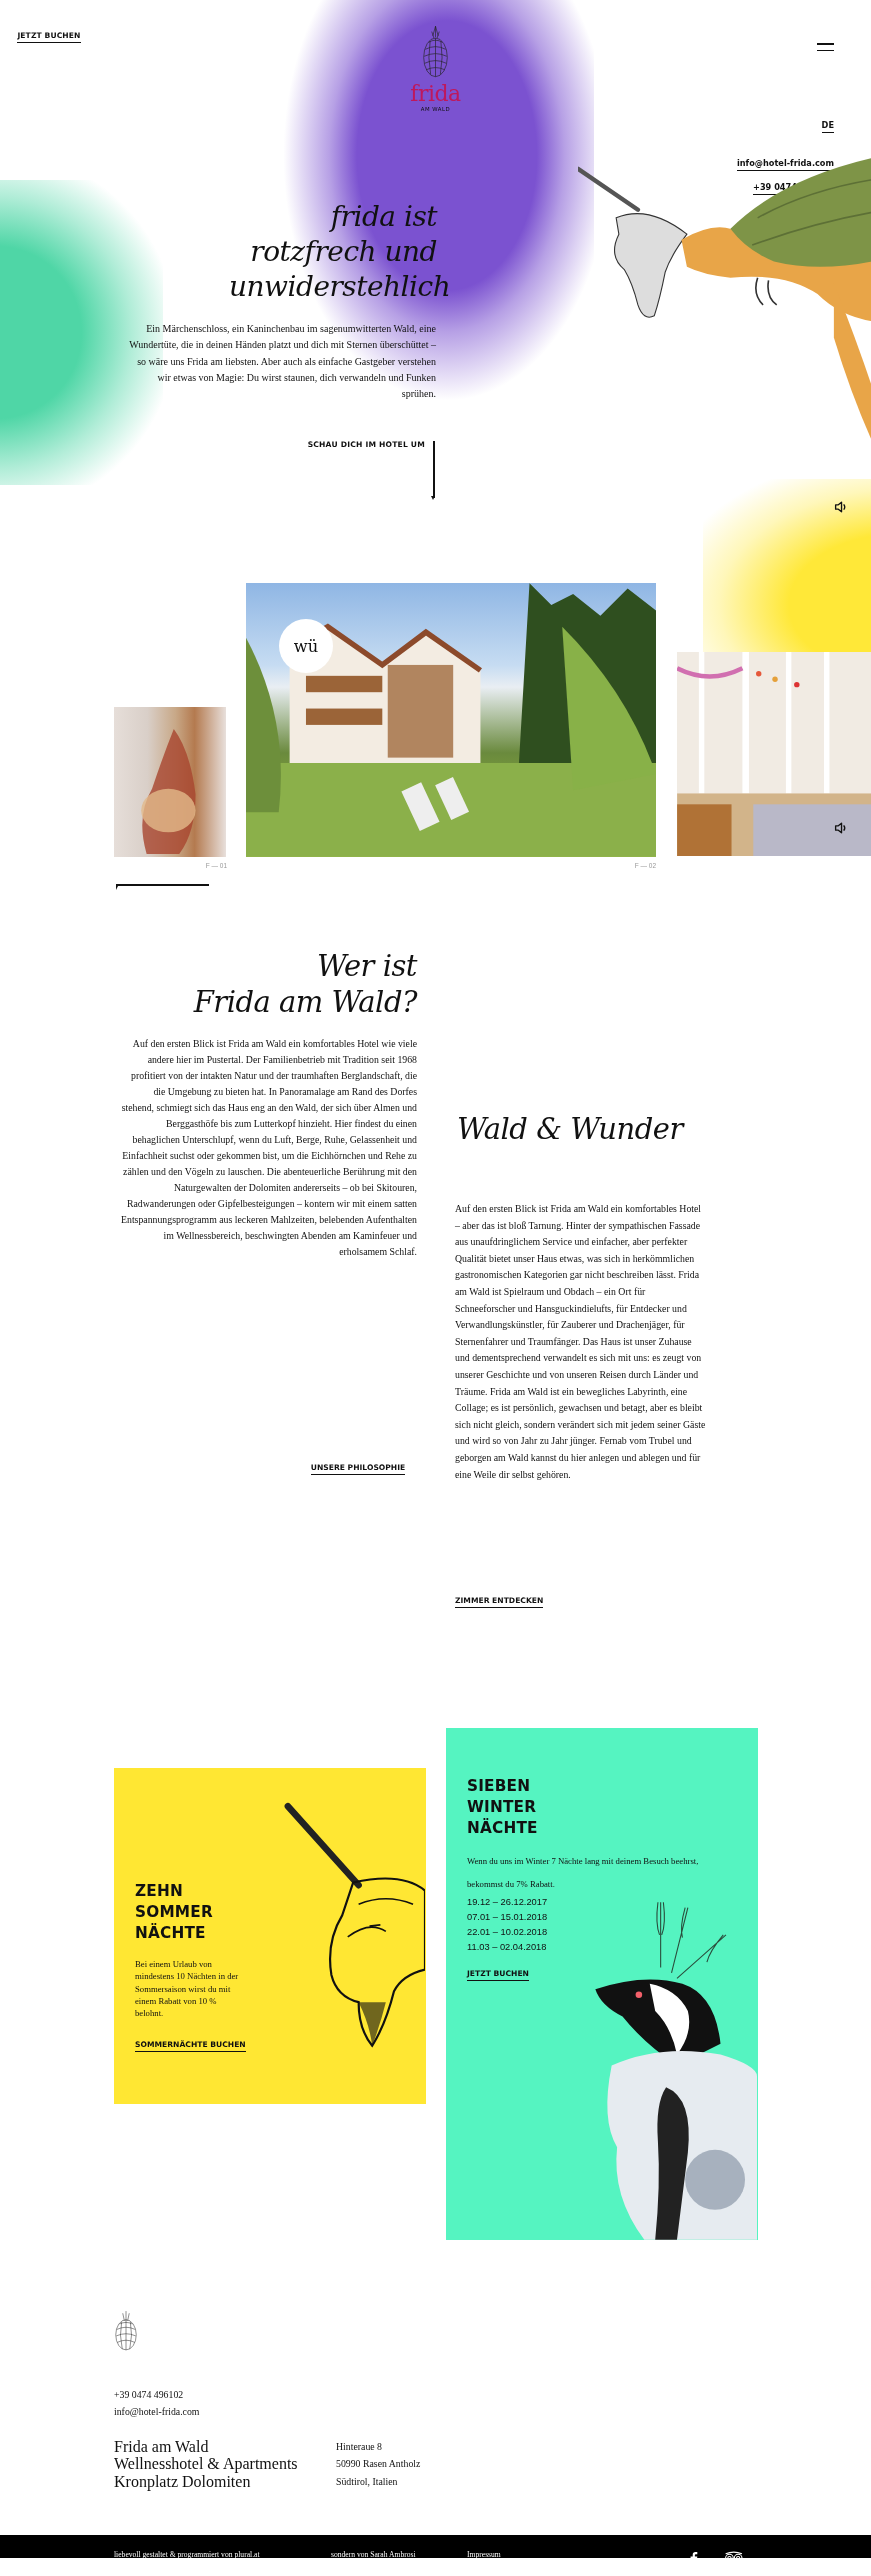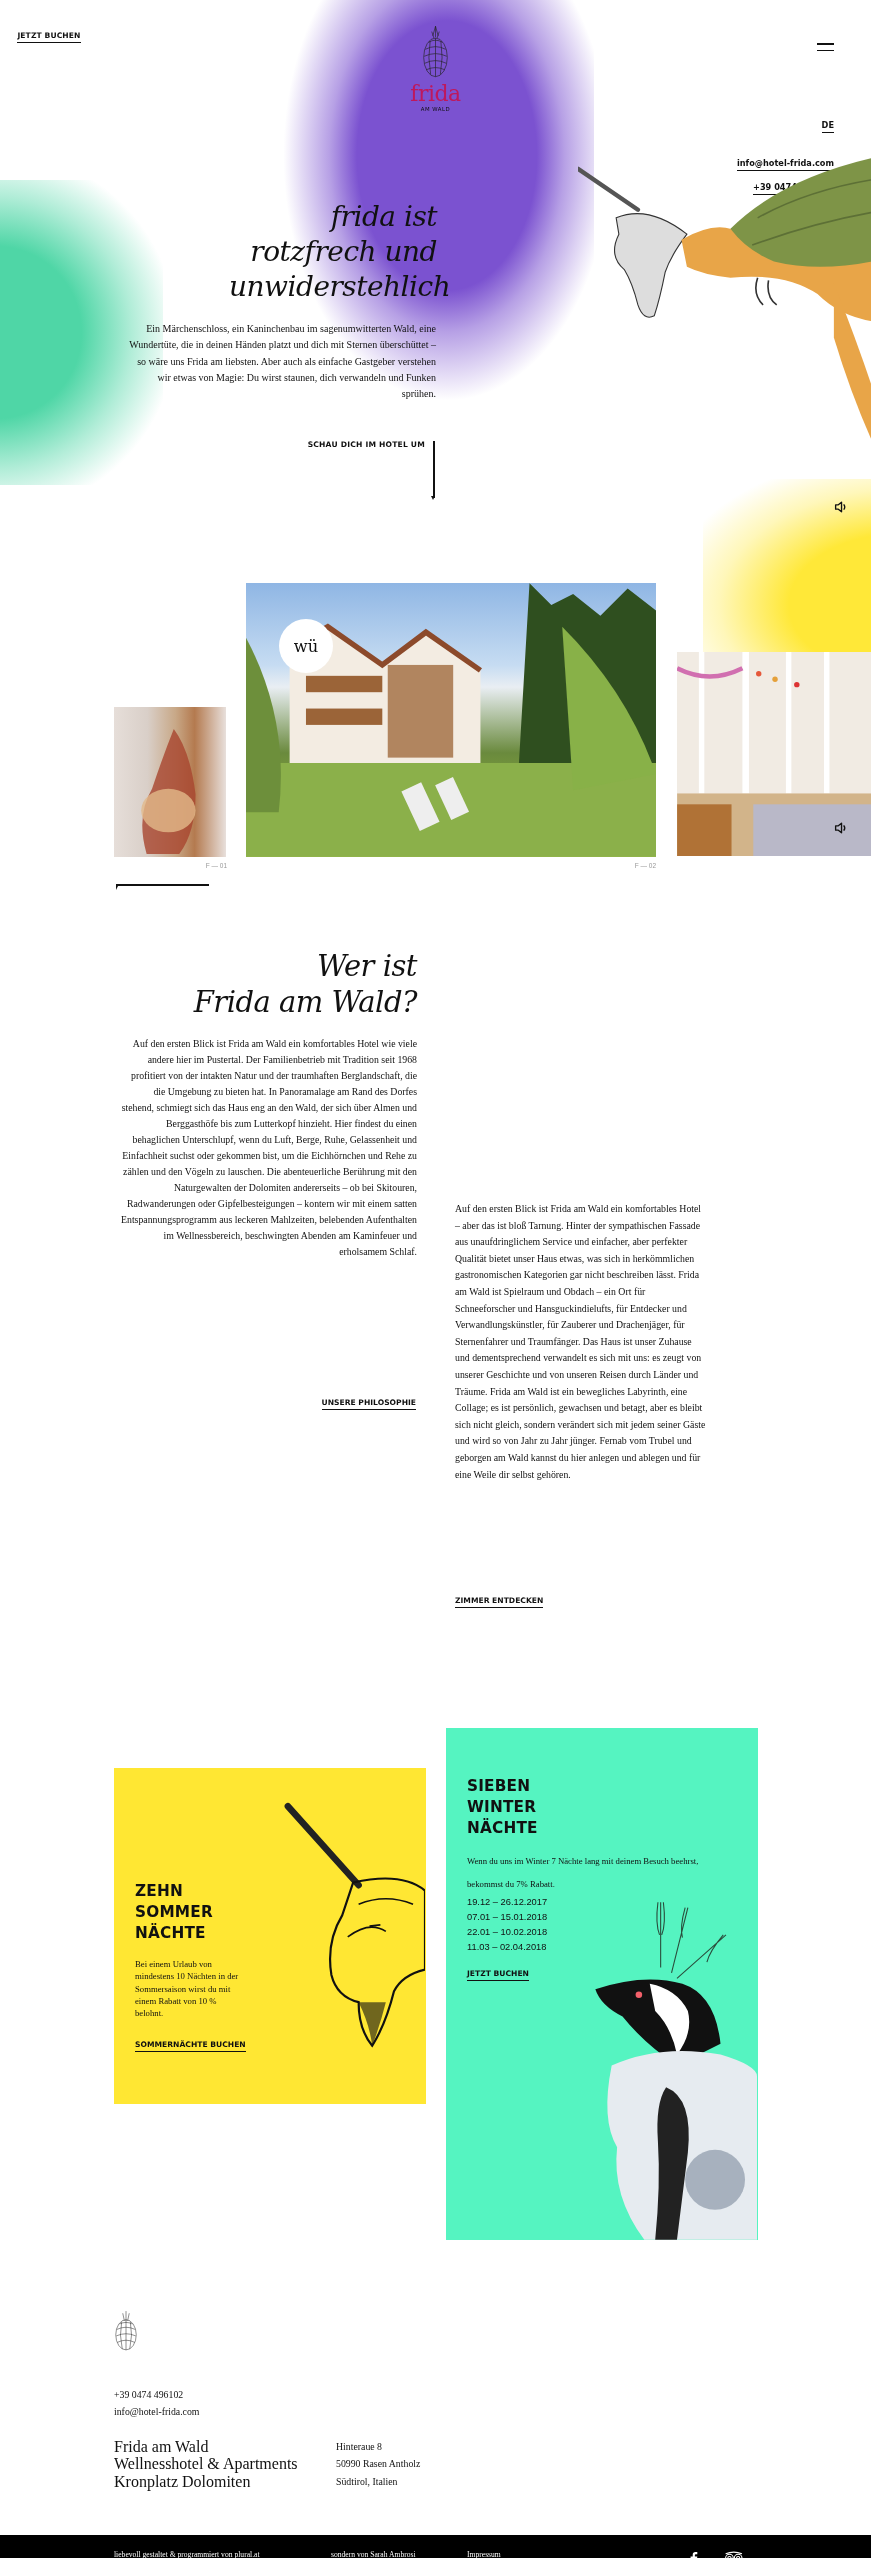--- a/index.html
+++ b/index.html
@@ -46,21 +46,21 @@
   .g3 { left: 677px; top: 652px; width: 195px; height: 204px; overflow: hidden; background: linear-gradient(90deg,#efe9e2 0%, #fff 20%, #dcc7a8 45%, #c9b99e 65%, #e4d2b5 100%); }
   .wu { left: 279px; top: 619px; width: 54px; height: 54px; border-radius: 50%; background: #fff; display: flex; align-items: center; justify-content: center; font-size: 16.3px; font-family: "DejaVu Serif", serif; }
   .cap1 { left: 191px; top: 862px; width: 36px; text-align: right; font-size: 6.5px; color: #999; font-family: "Liberation Sans", sans-serif; }
   .cap2 { left: 618px; top: 862px; width: 38px; text-align: right; font-size: 6.5px; color: #999; font-family: "Liberation Sans", sans-serif; }
   .prev { left: 116px; top: 884px; width: 93px; height: 2.2px; background: #111; cursor: pointer; }
   .prev::before { content: ""; position: absolute; left: 0; top: 0; border-left: 0 solid transparent; border-right: 3.8px solid transparent; border-top: 6.5px solid #111; }
 
   
   .wer-title { left: 185px; top: 948px; width: 232px; text-align: right; font-style: italic; font-size: 29px; line-height: 36px; font-family: "DejaVu Serif", serif; letter-spacing: -0.5px; }
   .wer-text { left: 120px; top: 1036px; width: 297px; text-align: right; font-size: 9.8px; line-height: 16px; }
-  .wer-cta { left: 300px; top: 1398px; width: 116px; text-align: right; font-size: 7.6px; }
+  .wer-cta { left: 300px; top: 1463px; width: 116px; text-align: center; font-size: 7.6px; }
 
   .well-title { left: 457px; top: 1111px; width: 272px; font-style: italic; font-size: 29px; line-height: 36px; font-family: "DejaVu Serif", serif; letter-spacing: -0.5px; }
   .well-text { left: 455px; top: 1201px; width: 251px; font-size: 9.8px; line-height: 16.6px; }
   .well-cta { left: 455px; top: 1596px; font-size: 7.6px; }
 
   
   .promo-y { left: 114px; top: 1768px; width: 312px; height: 336px; background: #ffe733; overflow: hidden; }
   .promo-g { left: 446px; top: 1728px; width: 312px; height: 512px; background: #55f4c1; overflow: hidden; }
   .promo-h { font-family: "DejaVu Sans", sans-serif; font-weight: bold; font-size: 15.3px; line-height: 21px; letter-spacing: 0.2px; }
   .promo-y .h { position: absolute; left: 21px; top: 113px; }
@@ -183,20 +183,21 @@
 <div class="abs prev"></div>
 
 <h2 class="abs wer-title" style="font-weight:normal">
   <div>Wer ist</div>
   <div>Frida am Wald?</div>
 </h2>
 <p class="abs wer-text">Auf den ersten Blick ist Frida am Wald ein komfortables Hotel wie viele andere hier im Pustertal. Der Familienbetrieb mit Tradition seit 1968 profitiert von der intakten Natur und der traumhaften Berglandschaft, die die Umgebung zu bieten hat. In Panoramalage am Rand des Dorfes stehend, schmiegt sich das Haus eng an den Wald, der sich über Almen und Berggasthöfe bis zum Lutterkopf hinzieht. Hier findest du einen behaglichen Unterschlupf, wenn du Luft, Berge, Ruhe, Gelassenheit und Einfachheit suchst oder gekommen bist, um die Eichhörnchen und Rehe zu zählen und den Vögeln zu lauschen. Die abenteuerliche Berührung mit den Naturgewalten der Dolomiten andererseits – ob bei Skitouren, Radwanderungen oder Gipfelbesteigungen – kontern wir mit einem satten Entspannungsprogramm aus leckeren Mahlzeiten, belebenden Aufenthalten im Wellnessbereich, beschwingten Abenden am Kaminfeuer und erholsamem Schlaf.</p>
 <div class="abs wer-cta"><a class="sans ul">UNSERE PHILOSOPHIE</a></div>
 
 <h2 class="abs well-title" style="font-weight:normal">
+  <div>Wald &amp; Wunder</div>
 </h2>
 <p class="abs well-text">Auf den ersten Blick ist Frida am Wald ein komfortables Hotel – aber das ist bloß Tarnung. Hinter der sympathischen Fassade aus unaufdringlichem Service und einfacher, aber perfekter Qualität bietet unser Haus etwas, was sich in herkömmlichen gastronomischen Kategorien gar nicht beschreiben lässt. Frida am Wald ist Spielraum und Obdach – ein Ort für Schneeforscher und Hansguckindielufts, für Entdecker und Verwandlungskünstler, für Zauberer und Drachenjäger, für Sternenfahrer und Traumfänger. Das Haus ist unser Zuhause und dementsprechend verwandelt es sich mit uns: es zeugt von unserer Geschichte und von unseren Reisen durch Länder und Träume. Frida am Wald ist ein bewegliches Labyrinth, eine Collage; es ist persönlich, gewachsen und betagt, aber es bleibt sich nicht gleich, sondern verändert sich mit jedem seiner Gäste und wird so von Jahr zu Jahr jünger. Fernab vom Trubel und geborgen am Wald kannst du hier anlegen und ablegen und für eine Weile dir selbst gehören.</p>
 <div class="abs well-cta"><a class="sans ul">ZIMMER ENTDECKEN</a></div>
 
 <div class="abs promo-y">
   <svg style="position:absolute;left:163px;top:27px" width="148" height="262" viewBox="0 0 272 480">
     <path d="M20 20 L150 165" stroke="#222" stroke-width="12" stroke-linecap="round"></path>
     <path d="M140 160 Q230 140 272 175 L272 320 Q230 330 215 360 Q200 420 175 460 Q150 430 150 380 Q110 370 100 330 Q90 270 120 220 Z" fill="none" stroke="#111" stroke-width="4"></path>
     <path d="M150 200 Q200 180 250 200 M130 260 Q170 230 200 250 M170 240 L190 238" stroke="#111" stroke-width="3" fill="none"></path>
     <path d="M150 380 Q170 420 175 460 Q190 420 200 380" fill="#111" opacity=".6"></path>

